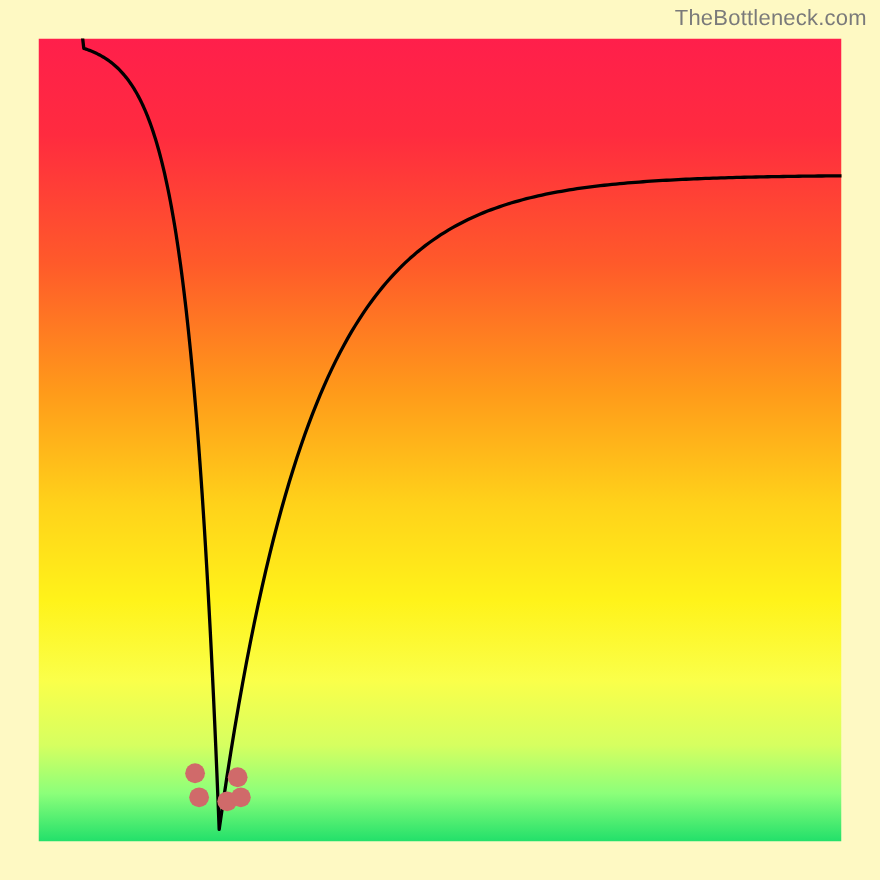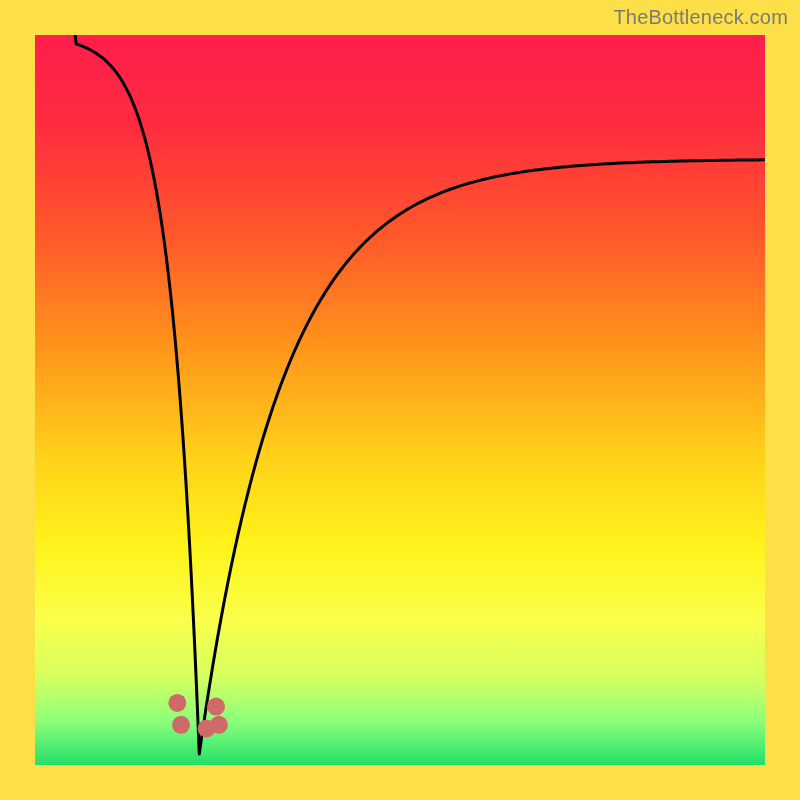--- a/index.html
+++ b/index.html
@@ -10,21 +10,21 @@
     overflow: hidden;
     background: #000;
     font-family: Arial, Helvetica, sans-serif;
   }
   .frame {
     position: absolute;
     left: 0;
     top: 0;
     width: 800px;
     height: 800px;
-    background: #fde047;
+    background: #fef9c3;
   }
   .plot-area {
     position: absolute;
     left: 35px;
     top: 35px;
     width: 730px;
     height: 730px;
   }
   .plot-area svg {
     display: block;

